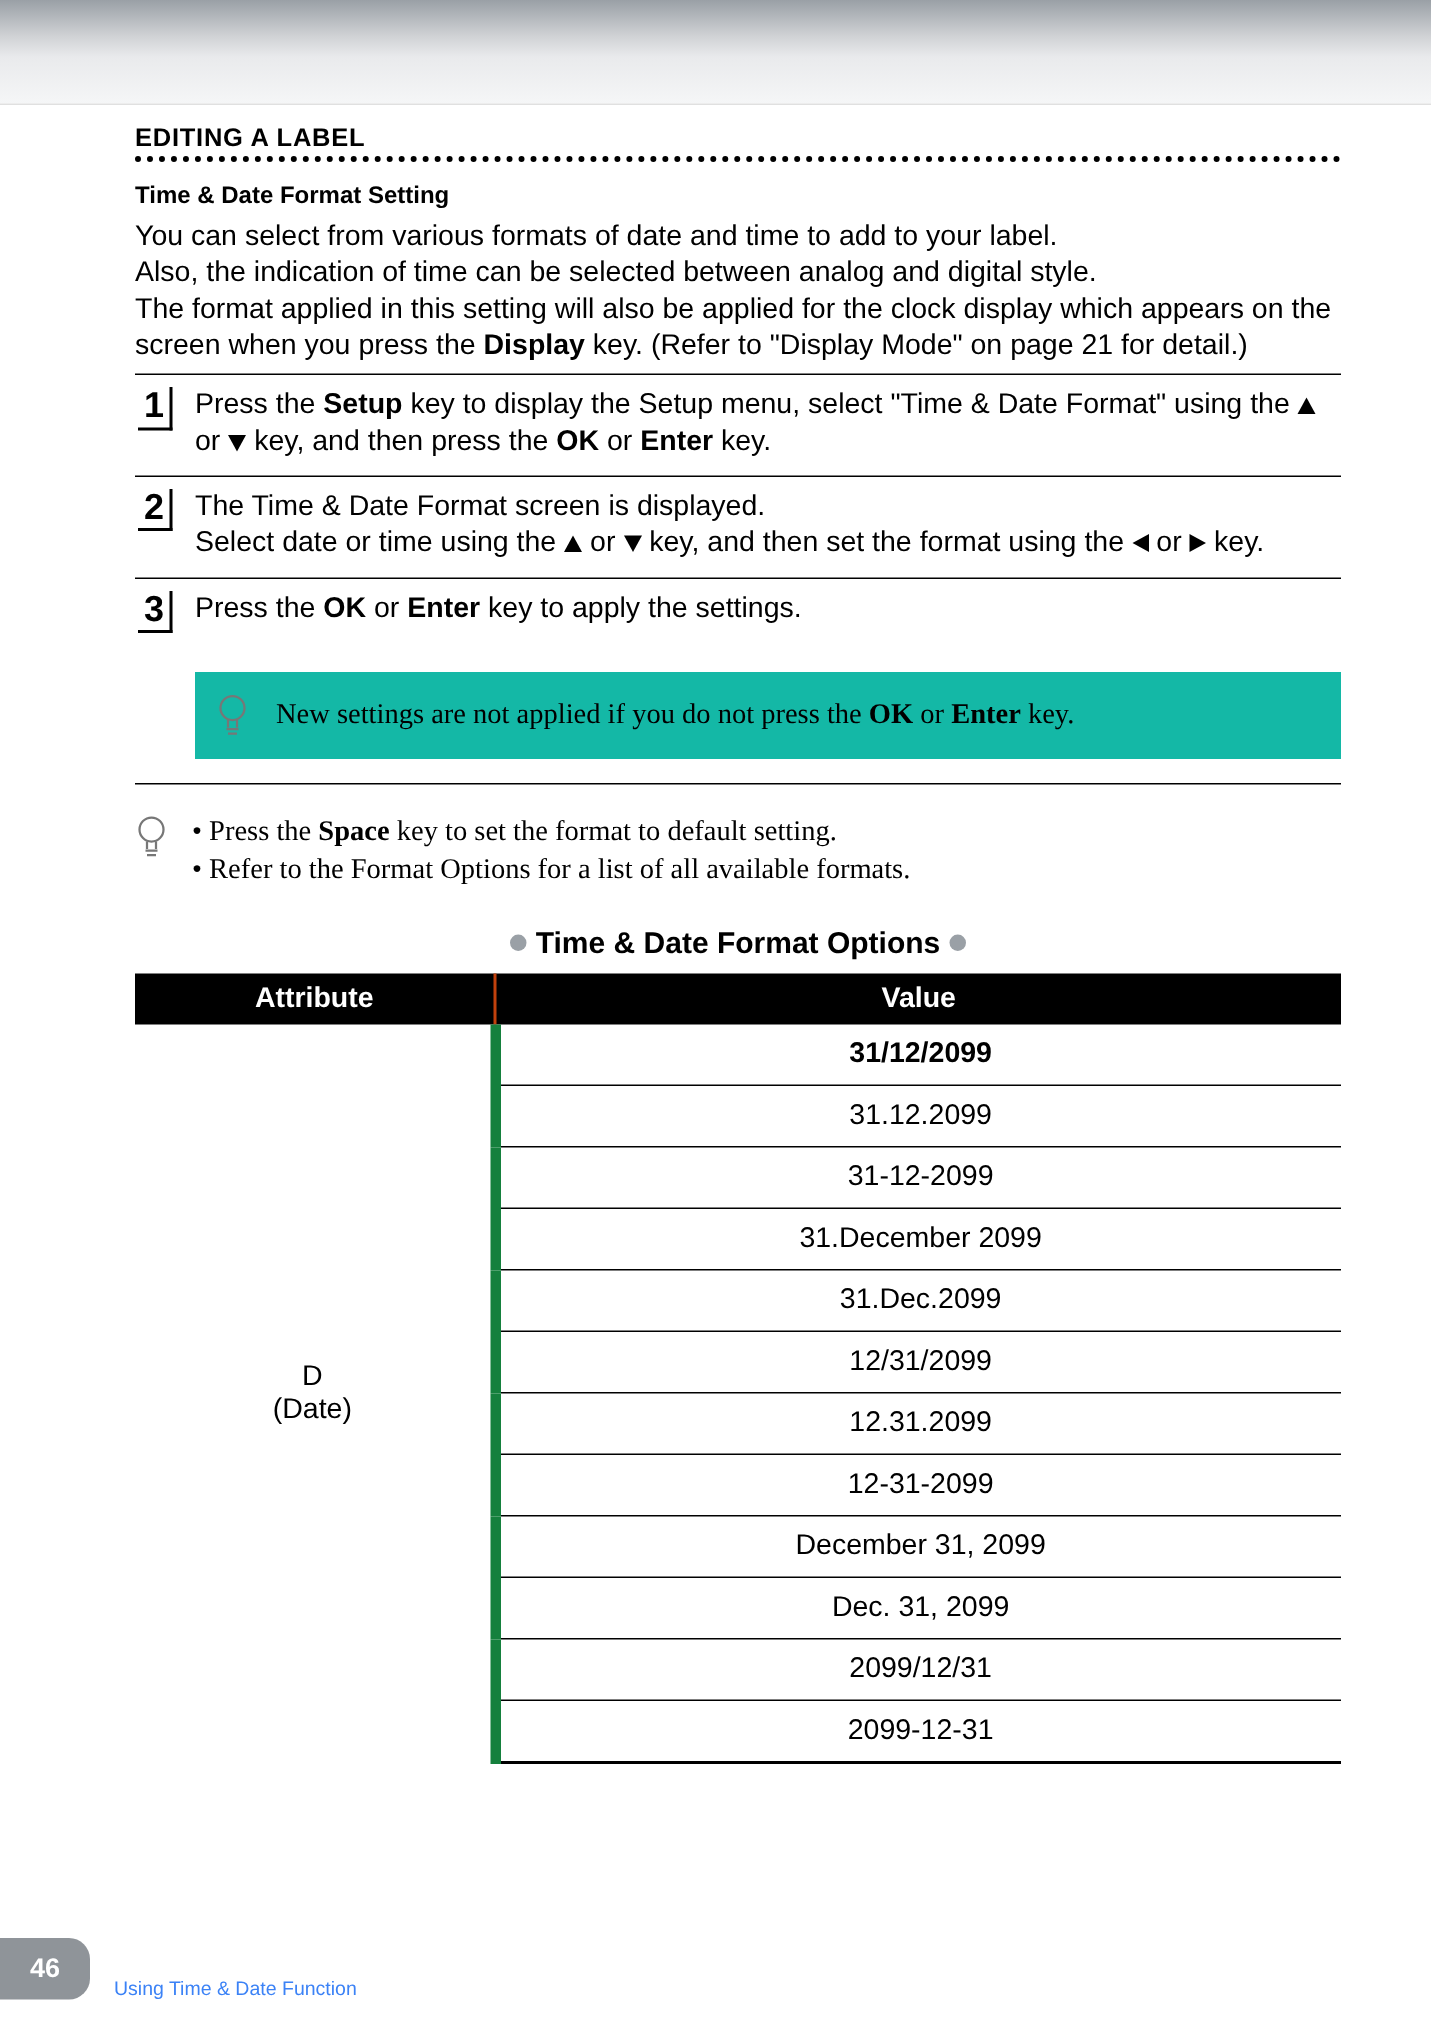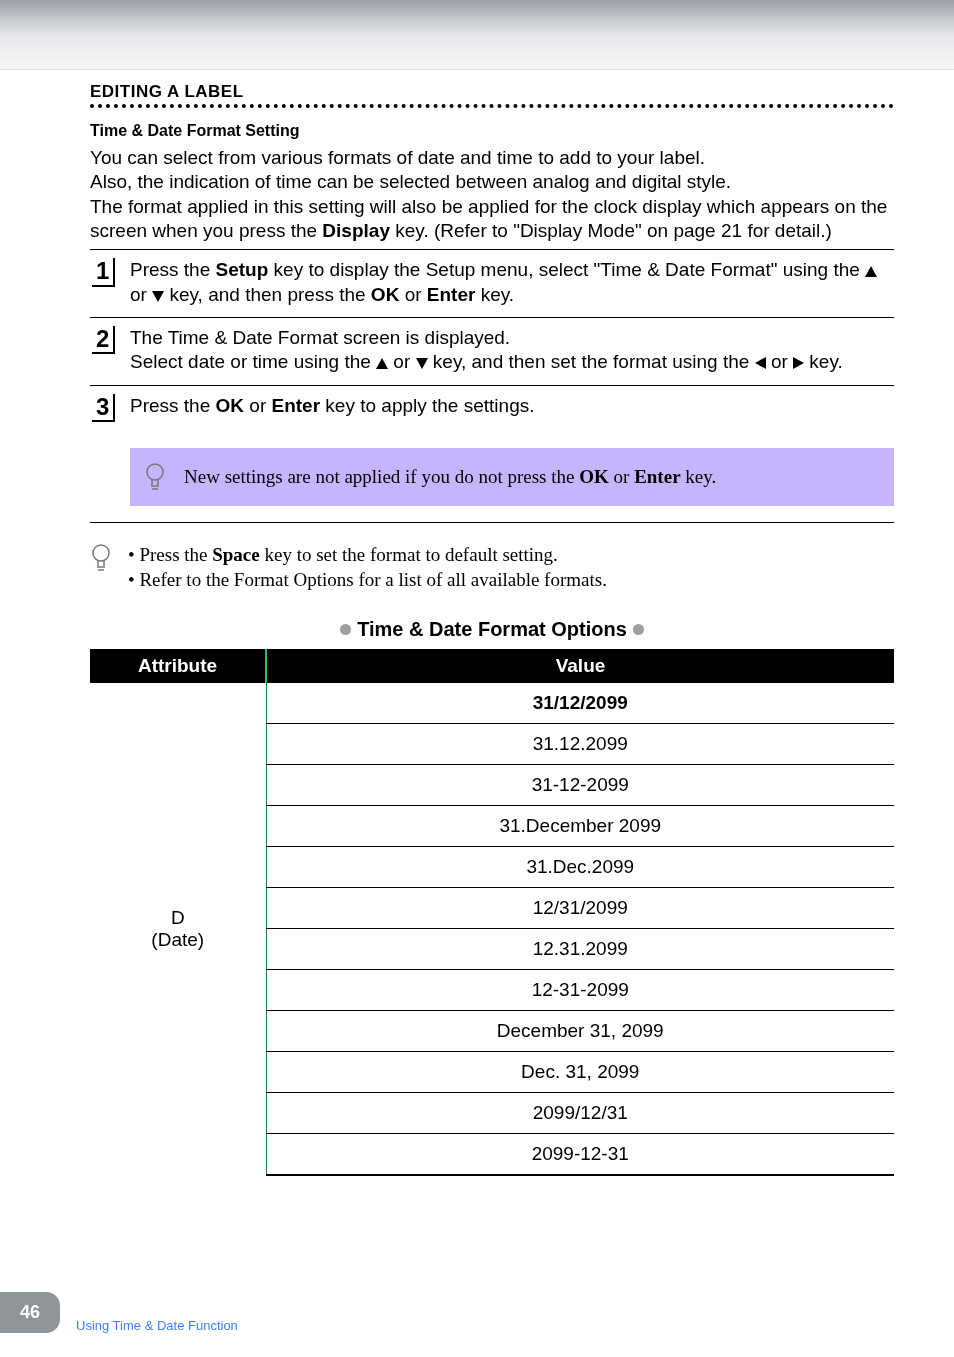--- a/index.html
+++ b/index.html
@@ -32,21 +32,21 @@
     padding: 0 4px 0 4px;
     line-height: 1.1;
   }
   .step-text { font-size: 19px; line-height: 1.28; }
   .tri { display:inline-block; vertical-align: -1px; }
   .tri-up { width:0; height:0; border-left:6px solid transparent; border-right:6px solid transparent; border-bottom:11px solid #000; }
   .tri-down { width:0; height:0; border-left:6px solid transparent; border-right:6px solid transparent; border-top:11px solid #000; }
   .tri-left { width:0; height:0; border-top:6px solid transparent; border-bottom:6px solid transparent; border-right:11px solid #000; }
   .tri-right { width:0; height:0; border-top:6px solid transparent; border-bottom:6px solid transparent; border-left:11px solid #000; }
   .tip-box {
-    background: #c4b5fd;
+    background: #14b8a6;
     margin: 16px 0 16px 40px;
     padding: 14px 10px 14px 14px;
     display: flex;
     align-items: center;
     gap: 14px;
   }
   .tip-text { font-size: 19px; font-family: 'Times New Roman', serif; }
   .thin-line { border: none; border-top: 1px solid #000; margin-top: 10px; }
   .notes { display: flex; gap: 12px; margin-top: 20px; }
   .notes-list li { font-size: 19px; font-family: 'Times New Roman', serif; line-height: 1.3; list-style: none; }
@@ -60,24 +60,24 @@
   .table-title::before, .table-title::after {
     content: "";
     display: inline-block;
     width: 11px; height: 11px; background: #9aa0a6; border-radius: 50%;
     vertical-align: 1px;
   }
   .table-title::before { margin-right: 6px; }
   .table-title::after { margin-left: 6px; }
   table.format { width: 100%; border-collapse: collapse; margin-top: 8px; font-size: 19px; }
   table.format th { background: #000; color: #fff; font-weight: bold; padding: 6px 8px; text-align: center; }
-  table.format th.attr { width: 176px; border-right: 2px solid #22c55e; }
+  table.format th.attr { width: 240px; border-right: 2px solid #c2410c; }
   table.format td { padding: 9px 8px; text-align: center; }
   table.format td.attr-cell { text-align: center; }
-  table.format td.val-cell { border-bottom: 1px solid #000; border-left: 1px solid #15803d; margin-left: 44px; }
+  table.format td.val-cell { border-bottom: 1px solid #000; border-left: 7px solid #15803d; margin-left: 44px; }
   table.format tr:first-of-type td.val-cell { font-weight: bold; }
   table.format tbody tr:last-child td.val-cell, table.format tbody tr:last-child td.attr-cell { border-bottom: 2px solid #000; }
   .footer { position: absolute; bottom: 24px; left: 0; display: flex; align-items: flex-end; gap: 16px; }
   .page-num-box { background: #8f9499; color: #fff; font-size: 18px; font-weight: bold; padding: 10px 10px 10px 10px; width: 60px; text-align: center; border-radius: 0 14px 14px 0; }
   .footer-text { font-size: 13px; color: #3b82f6; }
   .bold { font-weight: bold; }
 </style>
 </head>
 <body>
 

